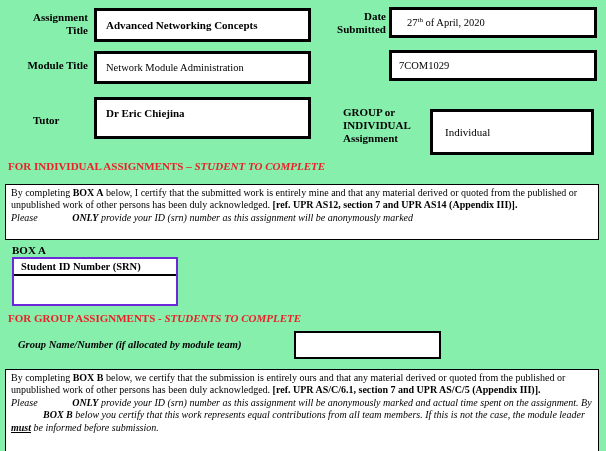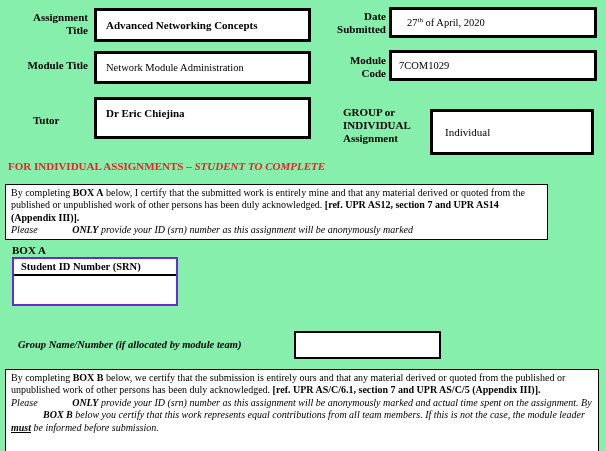--- a/index.html
+++ b/index.html
@@ -103,54 +103,55 @@
 Submitted</div>
   <div class="fieldbox" style="left:389px;top:7px;width:208px;height:31px">
     <span class="val" style="padding-left:15px"><span>27</span><sup>th</sup><span> of April, 2020</span></span>
   </div>
 
   <div class="lbl lbl-r" style="left:6px;top:59px;width:82px">Module Title</div>
   <div class="fieldbox" style="left:94px;top:51px;width:217px;height:33px">
     <span class="val" style="padding-left:9px">Network Module Administration</span>
   </div>
 
-  <div class="lbl lbl-r" style="left:300px;top:54px;width:86px">Module
-Code</div>
   <div class="fieldbox" style="left:389px;top:50px;width:208px;height:31px">
     <span class="val" style="padding-left:7px">7COM1029</span>
   </div>
 
   <div class="lbl" style="left:33px;top:114px">Tutor</div>
   <div class="fieldbox top-align" style="left:94px;top:97px;width:217px;height:42px">
     <span class="val bold" style="padding-left:9px;padding-top:7px">Dr Eric Chiejina</span>
   </div>
 
   <div class="lbl" style="left:343px;top:106px;width:92px">GROUP or
 INDIVIDUAL
 Assignment</div>
   <div class="fieldbox" style="left:430px;top:109px;width:164px;height:46px">
     <span class="val" style="padding-left:12px;font-size:11px">Individual</span>
   </div>
 
   <div class="red-heading" style="left:8px;top:160px;color:#EC2027">
     <span class="rh-b">FOR INDIVIDUAL ASSIGNMENTS – </span><span class="rh-i">STUDENT TO COMPLETE</span>
   </div>
 
-  <div class="parabox" style="left:5px;top:184px;width:543px;height:56px">
+  <div class="parabox" style="left:5px;top:184px;width:594px;height:56px">
     <div><span>By completing </span><span class="b">BOX A</span><span> below, I certify that the submitted work is entirely mine and that any material derived or quoted from the published or unpublished work of other persons has been duly acknowledged. </span><span class="b">[ref. UPR AS12, section 7 and UPR AS14 (Appendix III)].</span></div>
     <div><span class="i">Please </span><span class="bi">ONLY</span><span class="i"> provide your ID (srn) number as this assignment will be anonymously marked</span></div>
   </div>
 
   <div class="section-title" style="left:12px;top:244px">BOX A</div>
 
   <div class="boxa-table" style="left:12px;top:257px;width:166px">
     <div class="boxa-head">Student ID Number (SRN)</div>
     <div class="boxa-cell"></div>
   </div>
 
+  <div class="red-heading" style="left:8px;top:312px;color:#EC2027">
+    <span class="rh-b">FOR GROUP ASSIGNMENTS - </span><span class="rh-i">STUDENTS TO COMPLETE</span>
+  </div>
 
   <div class="group-label" style="left:18px;top:339px">Group Name/Number (if allocated by module team)</div>
   <div class="groupbox" style="left:294px;top:331px;width:147px;height:28px"></div>
 
   <div class="parabox" style="left:5px;top:369px;width:594px;height:97px">
     <div><span>By completing </span><span class="b">BOX B</span><span> below, we certify that the submission is entirely ours and that any material derived or quoted from the published or unpublished work of other persons has been duly acknowledged. </span><span class="b">[ref. UPR AS/C/6.1, section 7 and UPR AS/C/5 (Appendix III)].</span></div>
     <div><span class="i">Please </span><span class="bi">ONLY</span><span class="i"> provide your ID (srn) number as this assignment will be anonymously marked and actual time spent on the assignment. By </span><span class="bi">BOX B</span><span class="i"> below you certify that this work represents equal contributions from all team members. If this is not the case, the module leader </span><span class="biu">must</span><span class="i"> be informed before submission.</span></div>
   </div>
 
 </div>

